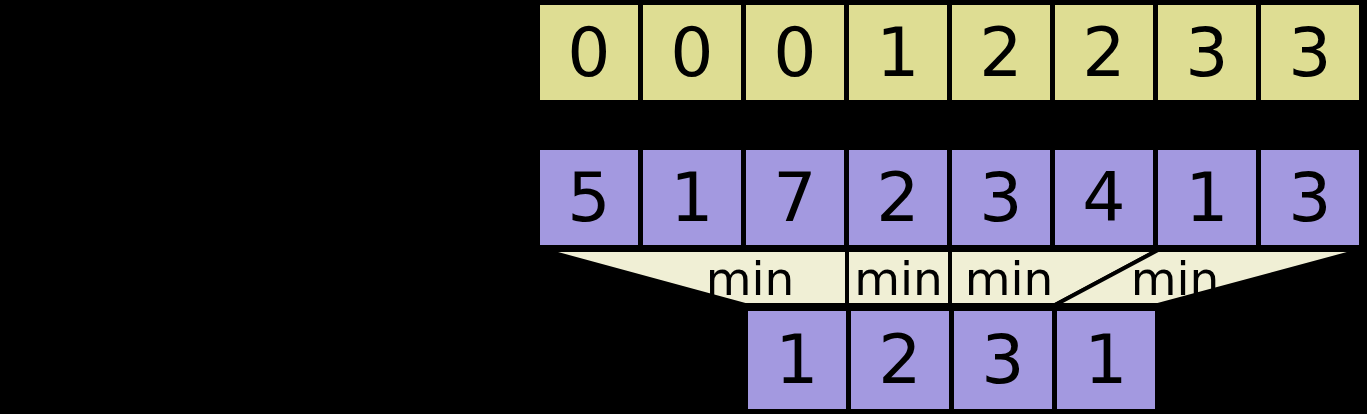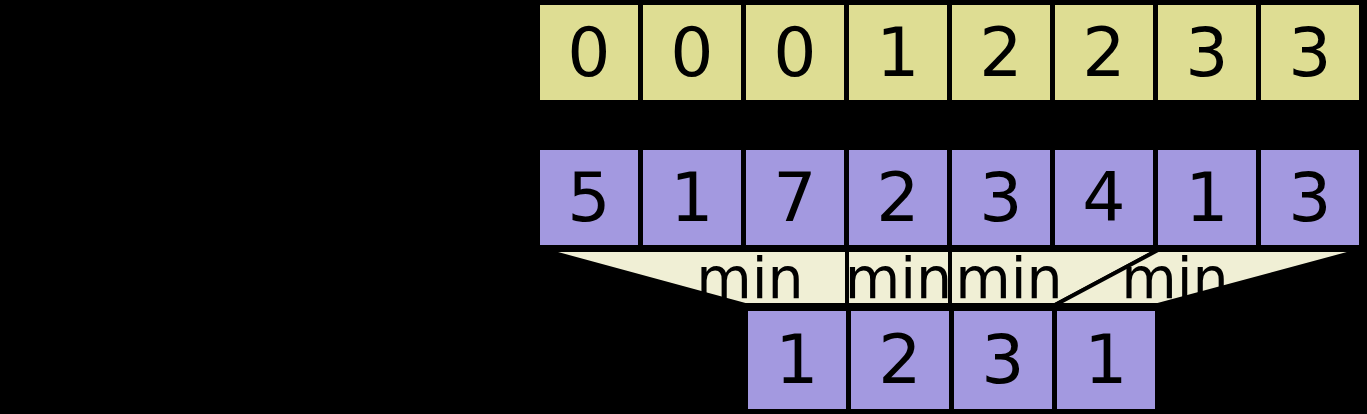--- a/index.html
+++ b/index.html
@@ -39,21 +39,21 @@
     position: absolute;
     left: 0;
     top: 0;
     width: 1367px;
     height: 414px;
     pointer-events: none;
   }
   .minlabel {
     position: absolute;
     color: #000000;
-    font-size: 57px;
+    font-size: 47px;
     line-height: 1;
     font-family: "DejaVu Sans", "Liberation Sans", sans-serif;
     display: flex;
     align-items: center;
     justify-content: center;
   }
 </style>
 </head>
 <body>
 

